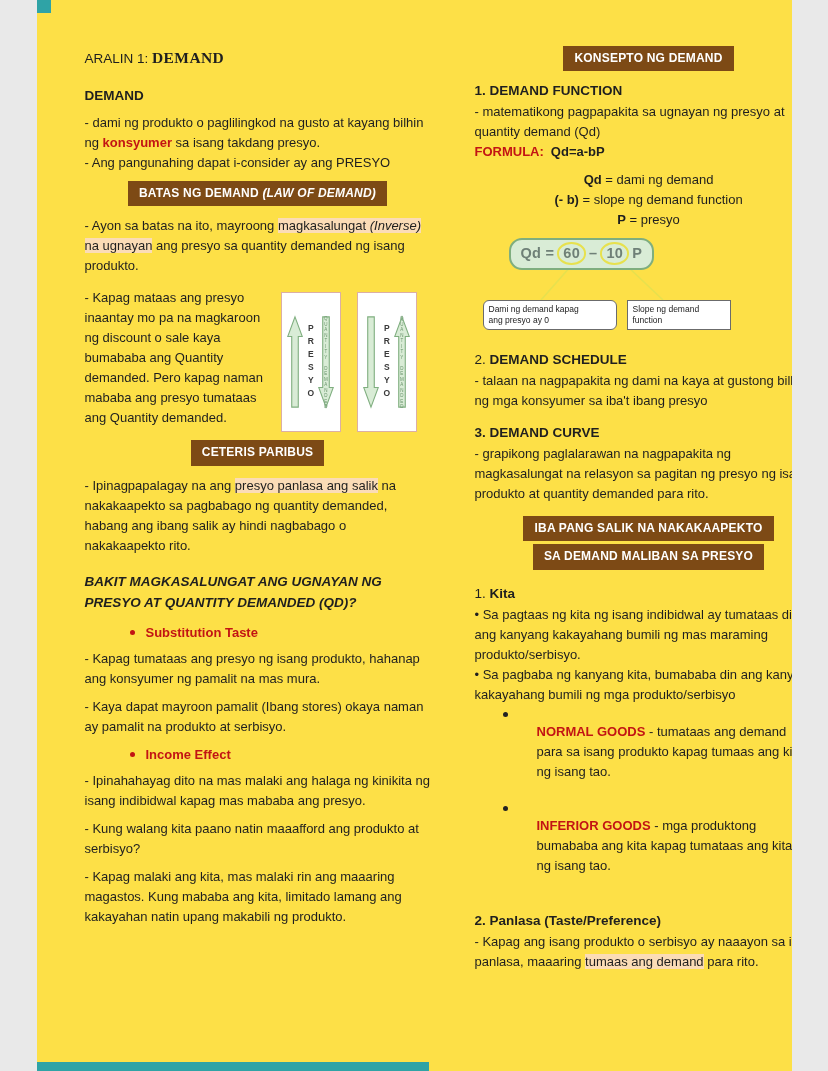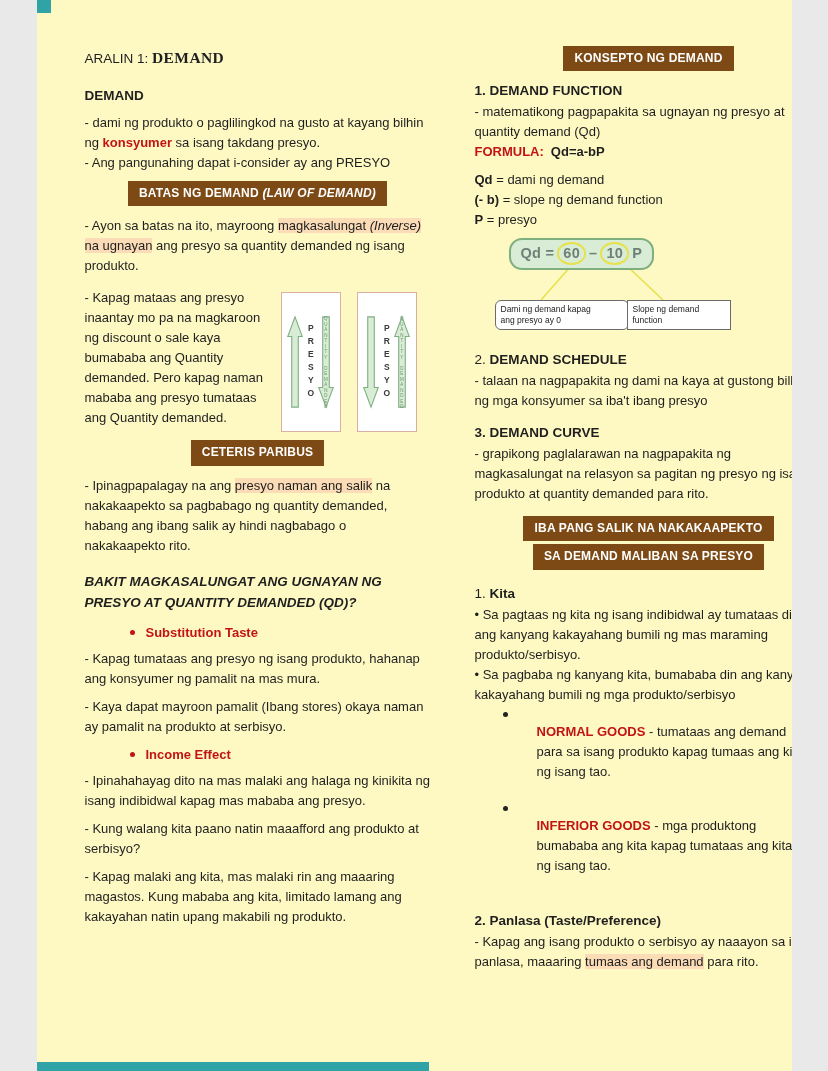--- a/index.html
+++ b/index.html
@@ -7,21 +7,21 @@
     --red:#c21414;
     --hl:#fbdcb6;
     --teal:#2fa3a6;
     --green-border:#7fae7f;
     --green-fill:#d9ecd6;
     --yellow:#e7e14e;
     --ink:#1f1f1f;
   }
   html,body{margin:0;padding:0;background:#e9e9e9;}
   .page{
-    position:relative;width:755px;height:1071px;margin:0 auto;background:#fef9c3;
+    position:relative;width:755px;height:1071px;margin:0 auto;background:#fde047;
     font-family:"Liberation Sans","DejaVu Sans",sans-serif;font-size:13px;line-height:1.54;color:var(--ink);
     overflow:hidden;
   }
   .deco-corner{position:absolute;top:0;left:0;width:14px;height:13px;background:var(--teal);}
   .deco-bottom{position:absolute;bottom:0;left:0;width:392px;height:9px;background:var(--teal);}
   .col{position:absolute;top:46px;}
   .col-left{left:48px;width:346px;}
   .col-right{left:438px;width:348px;}
   p{margin:0 0 10px;}
   p.tight{margin-bottom:0;} .mb8{margin-bottom:8px;} .mb12{margin-bottom:12px;} .mb16{margin-bottom:16px;}
@@ -84,26 +84,26 @@
   .fpill{
     position:absolute;left:34px;top:2px;display:flex;align-items:center;gap:3px;
     background:var(--green-fill);border:2px solid var(--green-border);border-radius:13px;
     padding:2px 10px 3px;font-size:14.5px;font-weight:700;color:#6f8077;letter-spacing:.3px;
   }
   .circ{border:2px solid var(--yellow);border-radius:50%;padding:0 4px;line-height:1.25;}
   .flabel{
     position:absolute;background:#fff;border:1px solid #6b6b6b;color:#222;
     font-size:8.5px;line-height:1.3;padding:3px 5px;font-weight:400;
   }
-  .flabel.fleft{left:20px;top:64px;width:122px;border-radius:6px;}
+  .flabel.fleft{left:8px;top:64px;width:122px;border-radius:6px;}
   .flabel.fright{left:152px;top:64px;width:92px;}
 
   .formula-line .seg-r{margin-right:7px;}
   .defs{margin-bottom:6px;}
-  .defs p{margin:0;}
+  .defs p{margin:0;text-align:center;}
   .mt18{margin-top:18px;}
 </style>
 </head>
 <body>
 
 <div class="page">
   <div class="deco-corner"></div>
   <div class="deco-bottom"></div>
 
   <div class="col col-left">
@@ -144,21 +144,21 @@
             <svg width="16" height="120" viewBox="0 0 22 130">
               <polygon points="11,3 21,30 15.5,30 15.5,127 6.5,127 6.5,30 1,30" fill="#d9ecd6" stroke="#7fae7f" stroke-width="1.5"></polygon>
             </svg>
             <span class="qd-micro">QUANTITY DEMANDED</span>
           </div>
         </div>
       </div>
     </div>
 
     <div class="badge">CETERIS PARIBUS</div>
-    <p class="mb16"><span class="seg-n">- Ipinagpapalagay na ang </span><span class="seg-h">presyo naman ang salik</span><span class="seg-n"> na nakakaapekto sa pagbabago ng quantity demanded, habang ang ibang salik ay hindi nagbabago o nakakaapekto rito.</span></p>
+    <p class="mb16"><span class="seg-n">- Ipinagpapalagay na ang </span><span class="seg-h">presyo panlasa ang salik</span><span class="seg-n"> na nakakaapekto sa pagbabago ng quantity demanded, habang ang ibang salik ay hindi nagbabago o nakakaapekto rito.</span></p>
 
     <div class="bi-head">BAKIT MAGKASALUNGAT ANG UGNAYAN NG PRESYO AT QUANTITY DEMANDED (QD)?</div>
 
     <div class="ebullet">
       <span class="dot red"></span>
       <span class="elabel">Substitution Taste</span>
     </div>
     <p class="mb8">- Kapag tumataas ang presyo ng isang produkto, hahanap ang konsyumer ng pamalit na mas mura.</p>
     <p class="mb8">- Kaya dapat mayroon pamalit (Ibang stores) okaya naman ay pamalit na produkto at serbisyo.</p>
 

